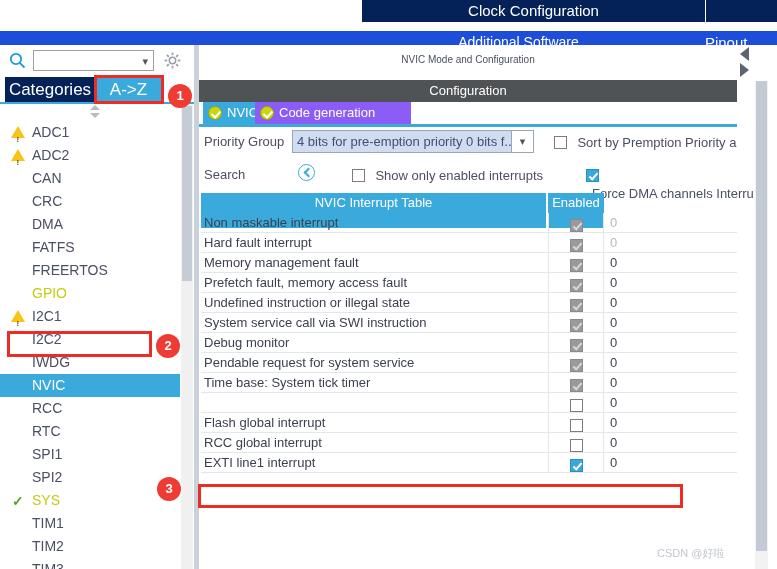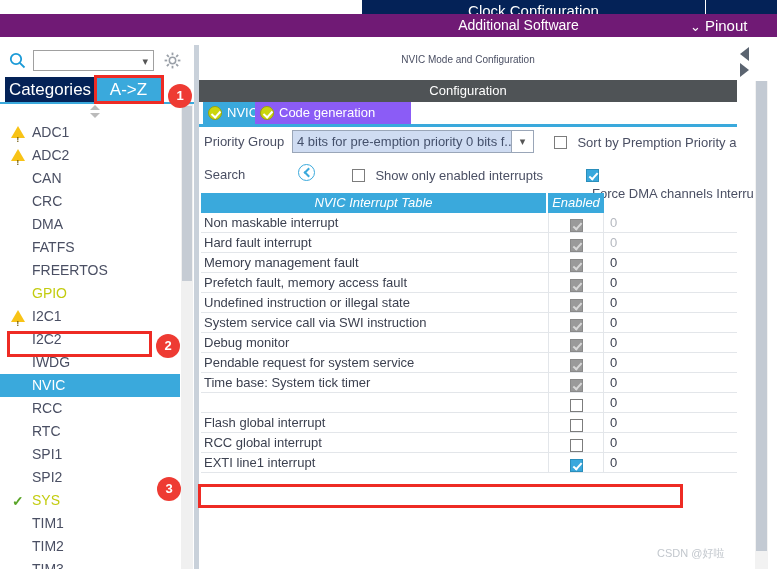--- a/index.html
+++ b/index.html
@@ -23,22 +23,22 @@
     background: #042257; color: #ffffff;
     font-size: 15px; text-align: center; line-height: 22px;
   }
   .tab-clock-right {
     position: absolute; left: 706px; top: 0; width: 71px; height: 22px;
     background: #042257;
   }
 
   
   .secondbar {
-    position: absolute; left: 0; top: 14px; width: 777px; height: 23px;
-    background: #701a75;
+    position: absolute; left: 0; top: 31px; width: 777px; height: 23px;
+    background: #1d4ed8;
   }
   .addl-software {
     position: absolute; left: 362px; top: 0; width: 313px; height: 23px;
     color: #ffffff; font-size: 14px; text-align: center; line-height: 23px;
   }
   .pinout-menu {
     position: absolute; left: 690px; top: 0; height: 23px;
     color: #ffffff; font-size: 15px; line-height: 23px;
   }
   .chev { display: inline-block; margin-right: 4px; font-size: 13px; }
@@ -210,22 +210,22 @@
     border-width: 0 2px 2px 0; transform: rotate(42deg);
   }
   .cb-text {
     display: inline-block; vertical-align: middle;
     margin-left: 6px; font-size: 13px; color: #4a4f63; white-space: nowrap;
   }
 
   
   .tbl-head { position: absolute; left: 0; top: 148px; width: 538px; height: 20px; }
   .th {
-    position: absolute; top: 0; height: 20px; background: #3aa9dc;
-    color: #ffffff; font-size: 13px; line-height: 20px; text-align: center; font-style: italic;
+    position: absolute; top: 0; height: 35px; background: #3aa9dc;
+    color: #ffffff; font-size: 13px; line-height: 20px; text-align: center;
   }
   .th-name { left: 2px; width: 345px; }
   .th-enabled { left: 349px; width: 56px; }
   .th-prio { left: 406px; width: 132px; }
 
   .tbl-body { position: absolute; left: 2px; top: 168px; width: 536px; }
   .trow { position: relative; height: 20px; border-bottom: 1px solid #e3e6ea; }
   .td-name {
     position: absolute; left: 3px; top: 0; width: 340px; height: 20px;
     line-height: 20px; font-size: 13px; color: #3c4150;

